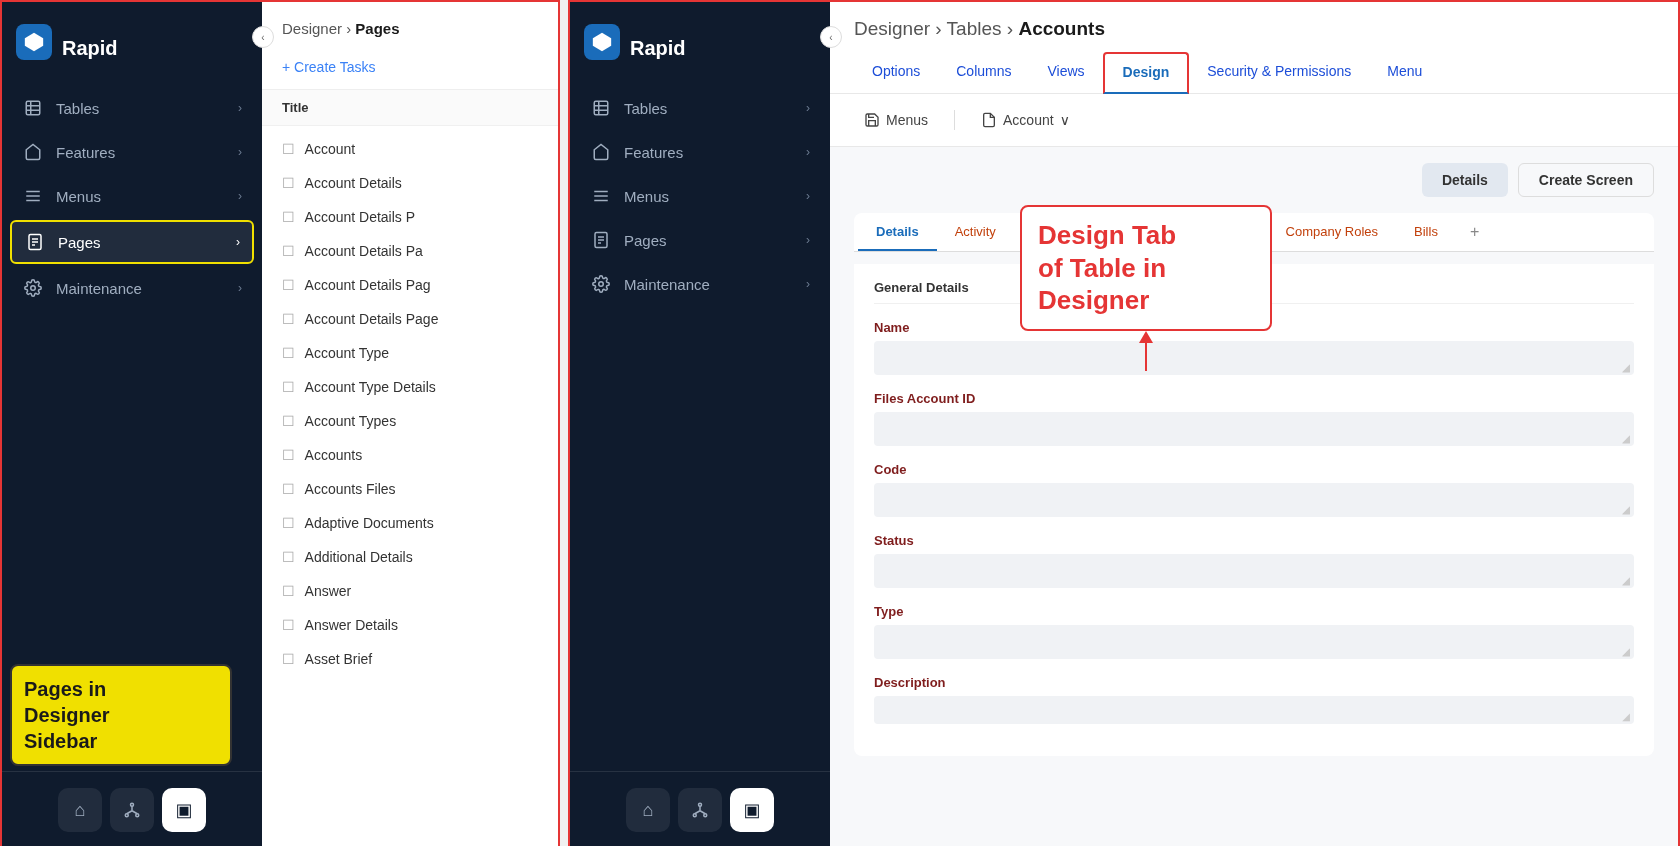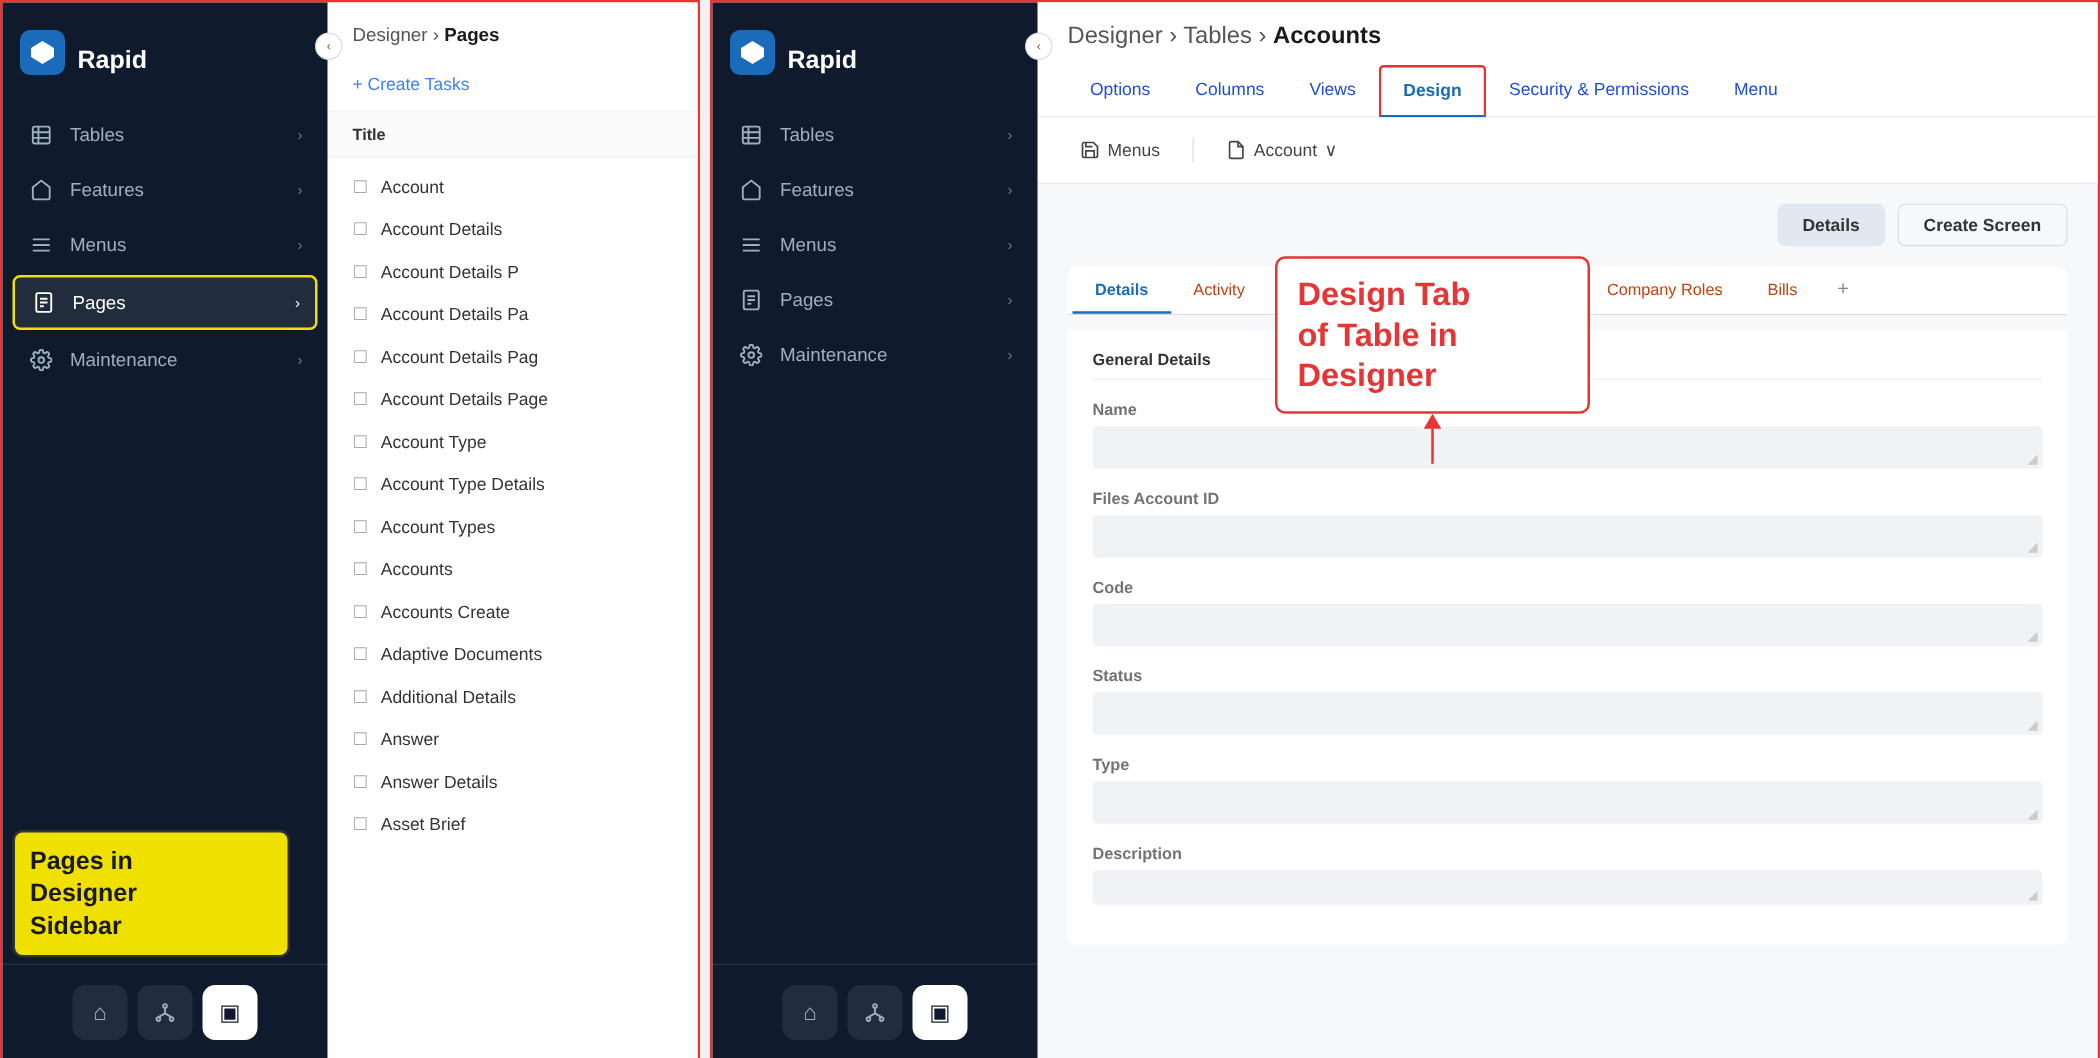--- a/index.html
+++ b/index.html
@@ -401,21 +401,21 @@
       border-bottom: 1px solid #f0f0f0;
     }
 
     .form-field {
       margin-bottom: 16px;
     }
 
     .form-label {
       font-size: 13px;
       font-weight: 600;
-      color: #737373;
+      color: #7f1d1d;
       margin-bottom: 6px;
       display: block;
     }
 
     .form-input {
       width: 100%;
       height: 34px;
       background: #f0f2f5;
       border-radius: 4px;
       border: none;
@@ -568,21 +568,21 @@
       <div class="page-item">
         <span class="page-icon">☐</span>
         <span>Account Types</span>
       </div>
       <div class="page-item">
         <span class="page-icon">☐</span>
         <span>Accounts</span>
       </div>
       <div class="page-item">
         <span class="page-icon">☐</span>
-        <span>Accounts Create</span>
+        <span>Accounts Files</span>
       </div>
       <div class="page-item">
         <span class="page-icon">☐</span>
         <span>Adaptive Documents</span>
       </div>
       <div class="page-item">
         <span class="page-icon">☐</span>
         <span>Additional Details</span>
       </div>
       <div class="page-item">

